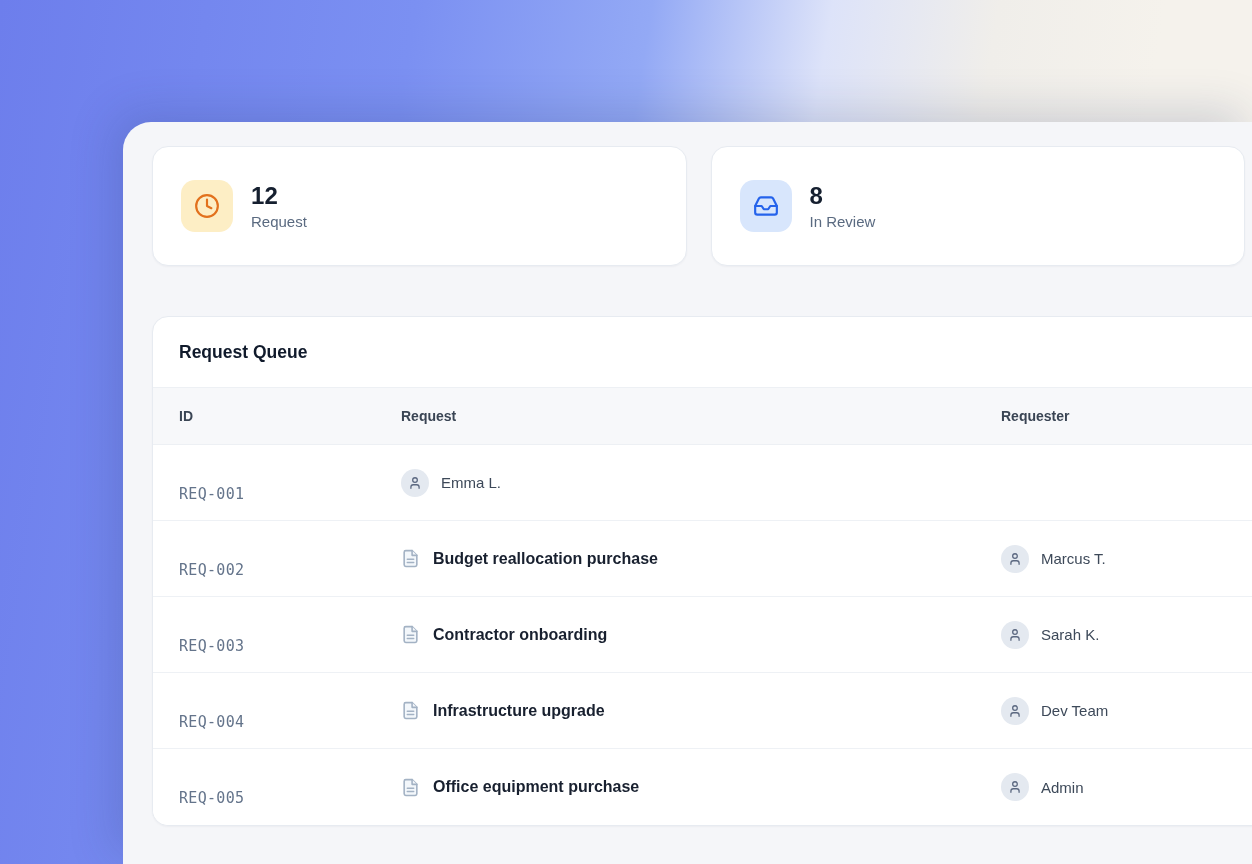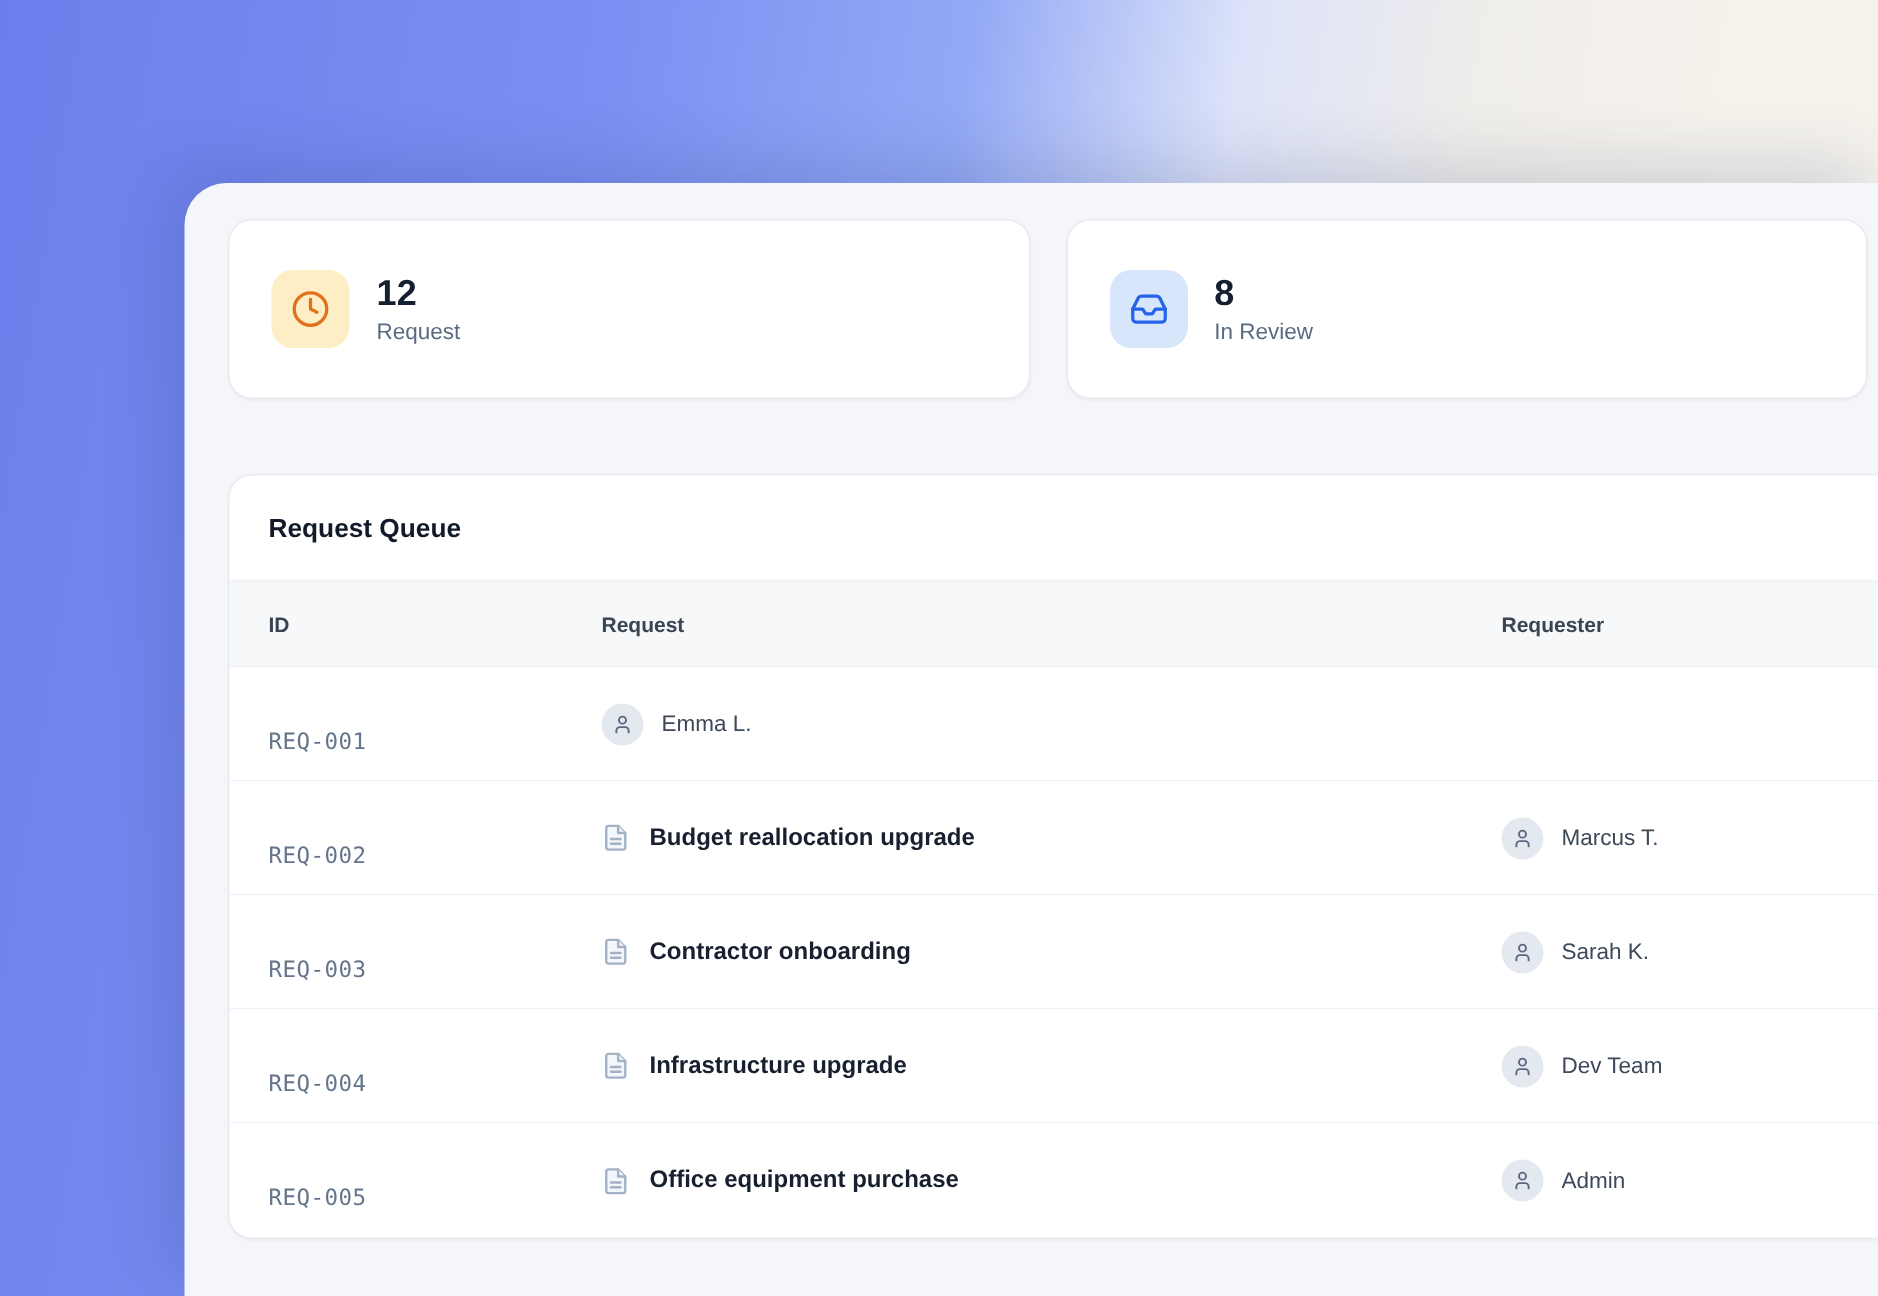--- a/index.html
+++ b/index.html
@@ -115,21 +115,21 @@
       <div class="cell-id">REQ-002</div>
       <div class="cell-request">
         <span class="doc-icon">
           <svg viewBox="0 0 24 24" fill="#f3f7fb" stroke="currentColor" stroke-width="2" stroke-linecap="round" stroke-linejoin="round">
             <path d="M14 2H6a2 2 0 0 0-2 2v16a2 2 0 0 0 2 2h12a2 2 0 0 0 2-2V8z"></path>
               <polyline points="14 2 14 8 20 8"></polyline>
             <line x1="16" y1="13" x2="8" y2="13"></line>
               <line x1="16" y1="17" x2="8" y2="17"></line>
           </svg>
         </span>
-        <span>Budget reallocation upgrade</span>
+        <span>Budget reallocation purchase</span>
       </div>
       <div class="cell-requester">
         <span class="avatar">
           <svg viewBox="0 0 24 24" fill="none" stroke="currentColor" stroke-width="2.2" stroke-linecap="round" stroke-linejoin="round">
             <path d="M19 21v-2a4 4 0 0 0-4-4H9a4 4 0 0 0-4 4v2"></path>
               <circle cx="12" cy="7" r="4"></circle>
           </svg>
         </span>
         <span>Marcus T.</span>
       </div>

